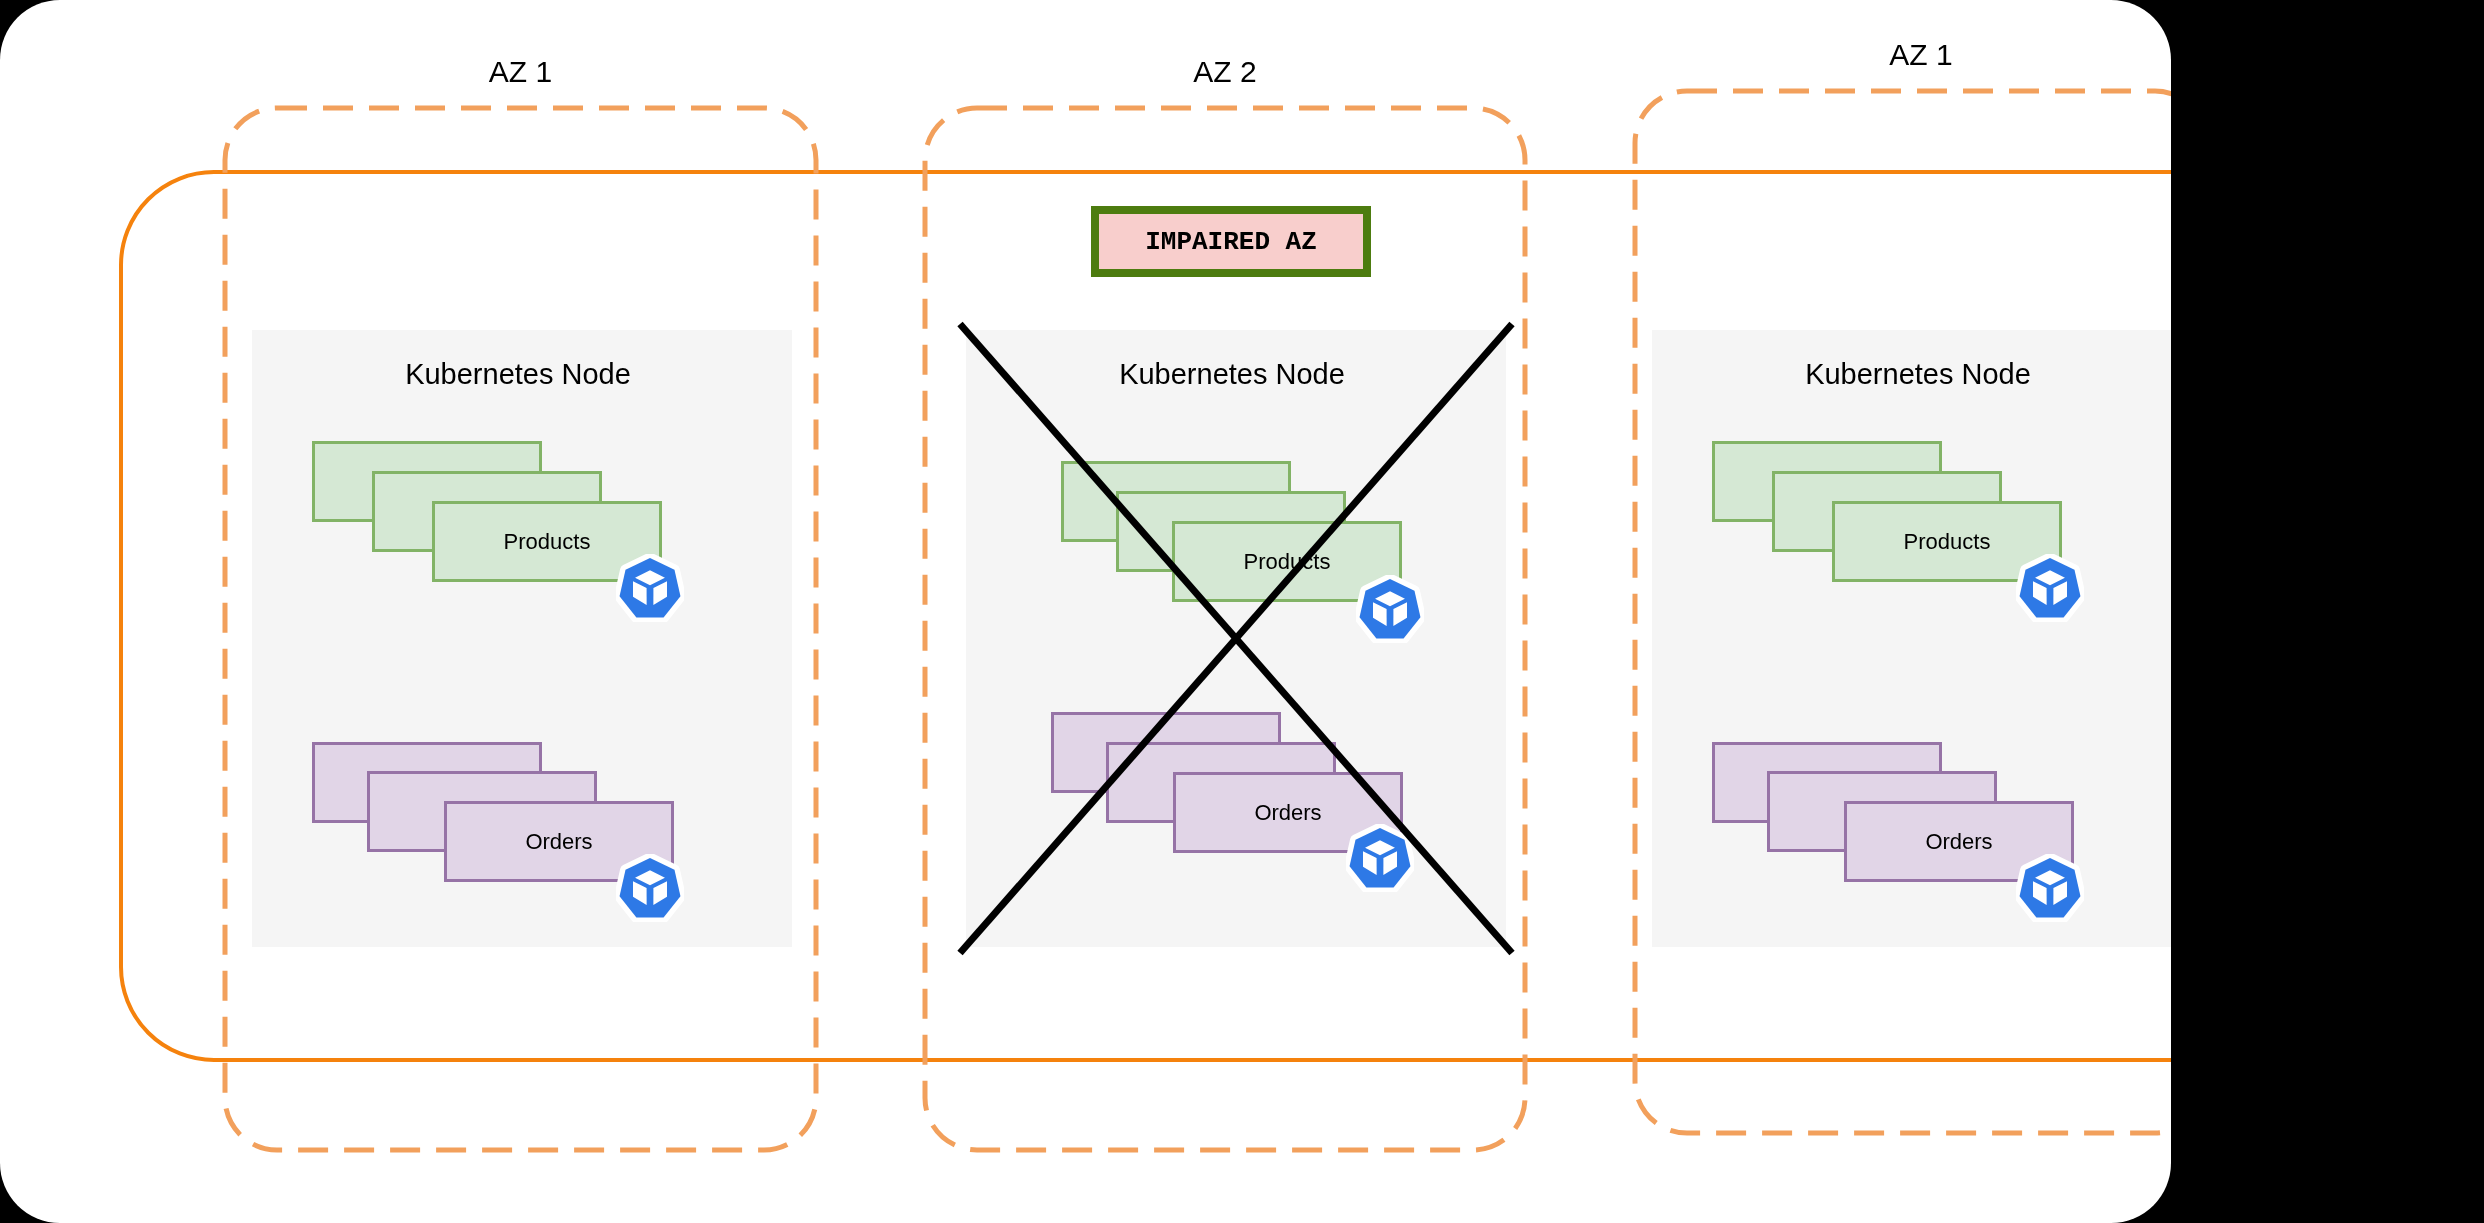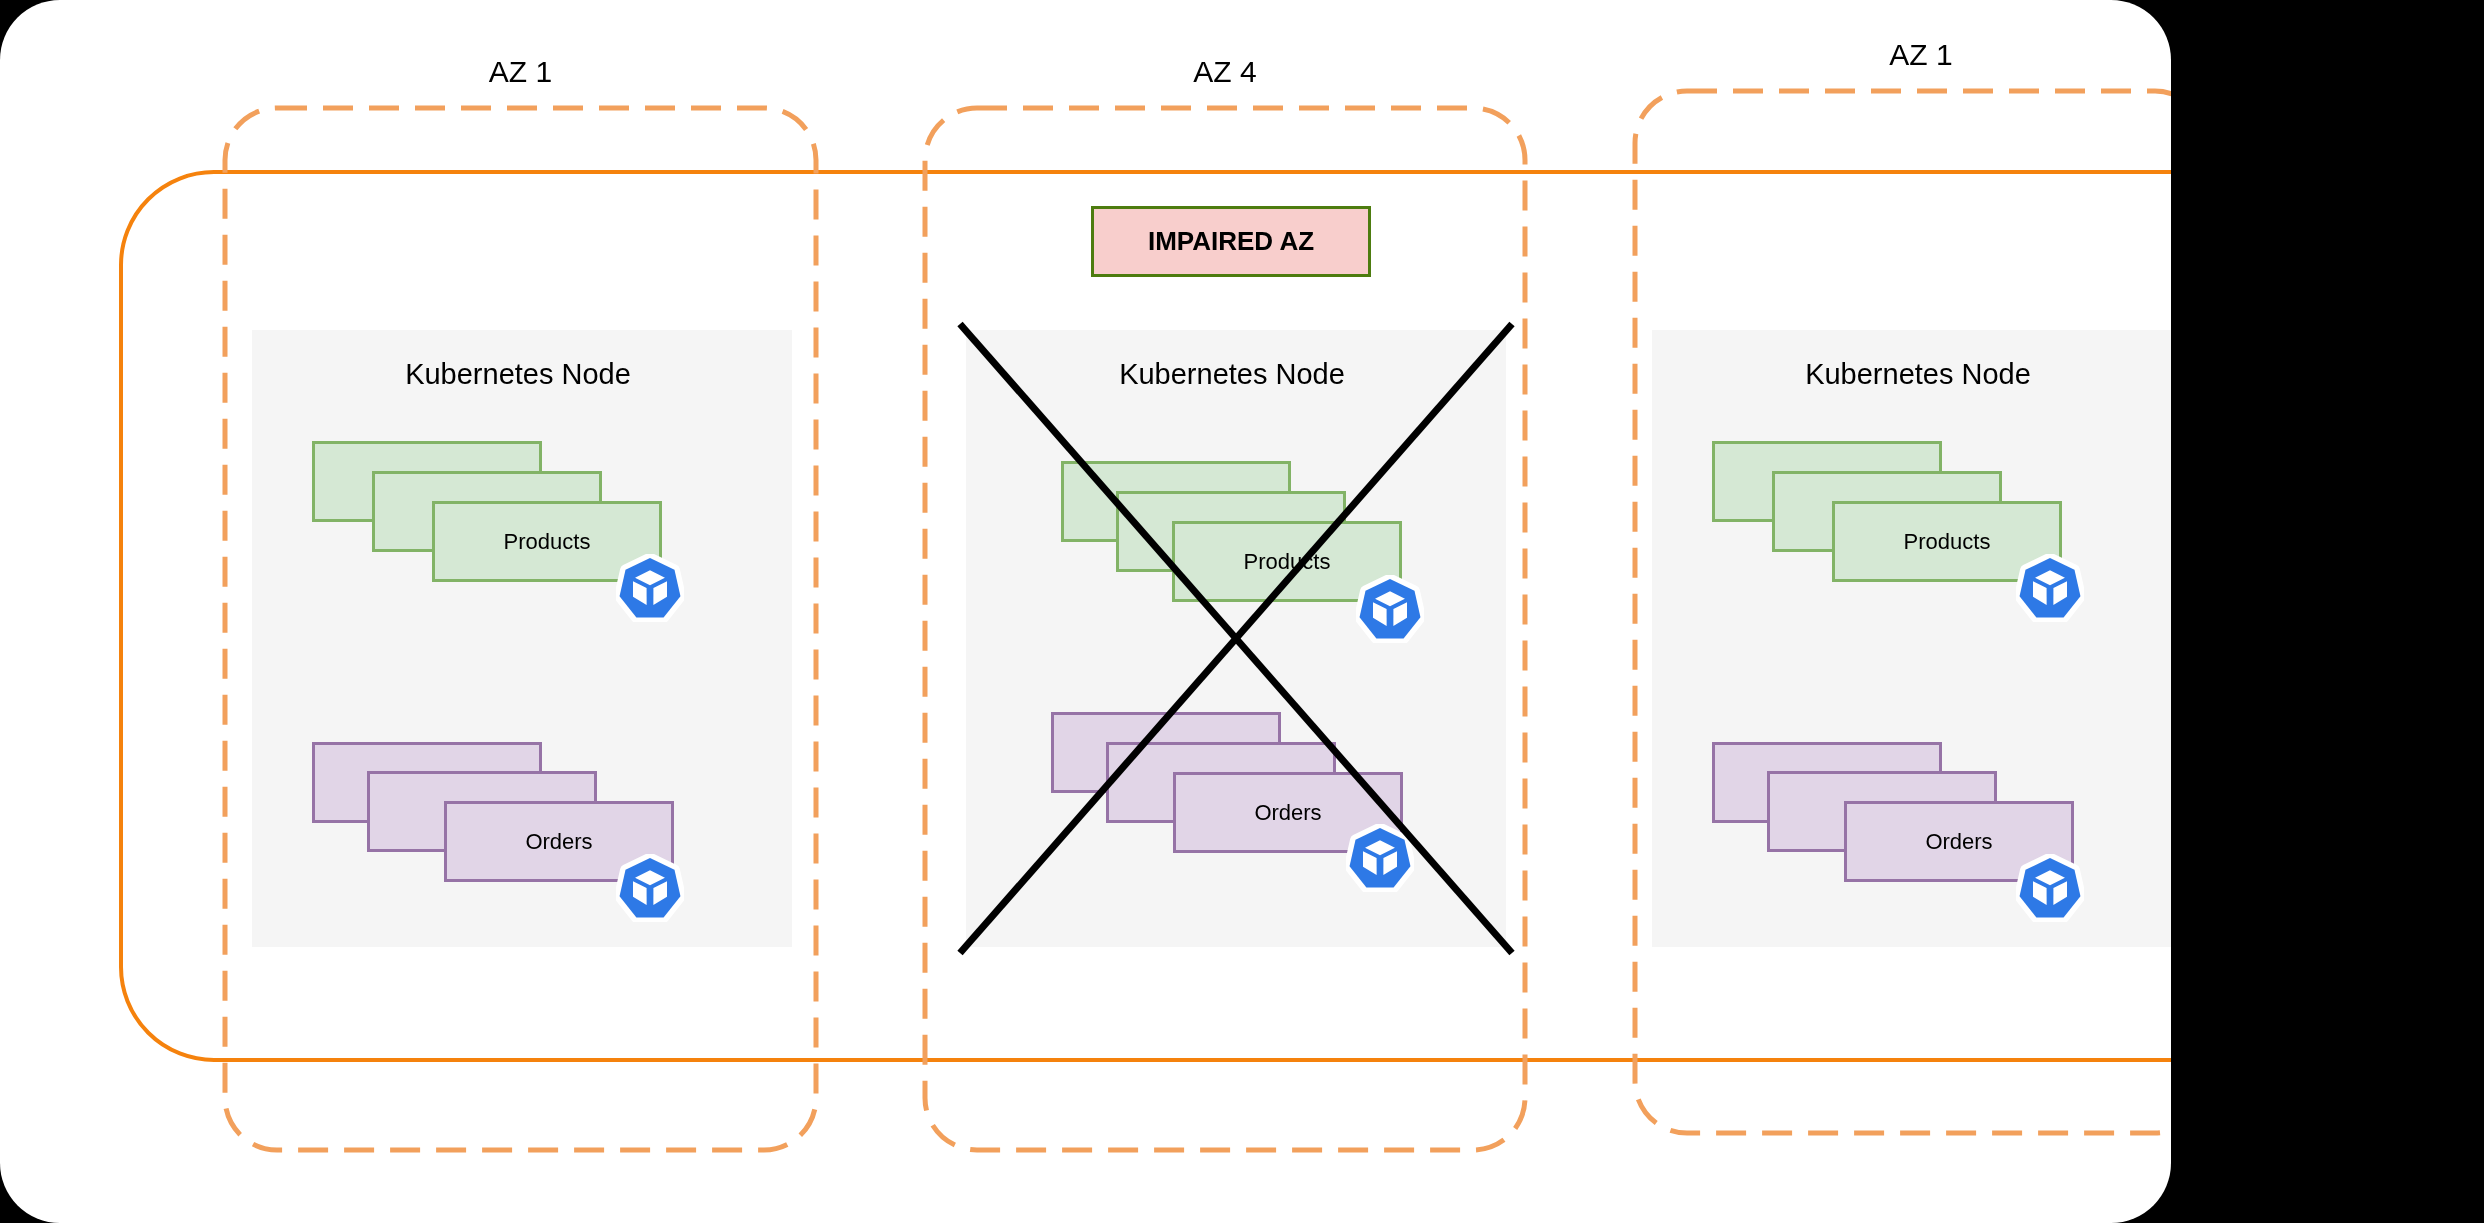--- a/index.html
+++ b/index.html
@@ -15,23 +15,23 @@
   .az{position:absolute;width:597px;height:1048px;}
   .az-1{left:222px;top:105px;}
   .az-2{left:922px;top:105px;width:606px;}
   .az-3{left:1632px;top:88px;width:578px;}
   .az svg.az-border{position:absolute;left:0;top:0;}
   .az-label{position:absolute;top:-50px;left:0;right:0;text-align:center;
             font-size:30px;color:#000;}
 
   
   .badge{position:absolute;left:1091px;top:206px;width:280px;height:71px;
-         background:#F8CECC;border:3px solid #4d7c0f;box-sizing:border-box;
+         background:#F8CECC;border:8px solid #4d7c0f;box-sizing:border-box;
          display:flex;align-items:center;justify-content:center;
-         font-size:26px;font-weight:bold;color:#000;}
+         font-size:26px;font-weight:bold;color:#000;font-family:Liberation Mono, monospace;}
 
   
   .node{position:absolute;width:540px;height:617px;background:#F5F5F5;}
   .node-1{left:252px;top:330px;}
   .node-2{left:966px;top:330px;}
   .node-3{left:1652px;top:330px;}
   .node-title{position:absolute;top:28px;left:0;right:8px;text-align:center;
               font-size:29px;color:#000;}
 
   
@@ -73,21 +73,21 @@
     <div class="cluster"></div>
 
     <div class="az az-1">
       <div class="az-label">AZ 1</div>
       <svg class="az-border" width="597" height="1048" viewBox="0 0 597 1048">
         <rect x="3" y="3" width="591" height="1042" rx="52" fill="none" stroke="#F2A05C" stroke-width="5" stroke-dasharray="30 16"></rect>
       </svg>
     </div>
 
     <div class="az az-2">
-      <div class="az-label">AZ 4</div>
+      <div class="az-label">AZ 2</div>
       <svg class="az-border" width="606" height="1048" viewBox="0 0 606 1048">
         <rect x="3" y="3" width="600" height="1042" rx="52" fill="none" stroke="#F2A05C" stroke-width="5" stroke-dasharray="30 16"></rect>
       </svg>
     </div>
 
     <div class="az az-3">
       <div class="az-label">AZ 1</div>
       <svg class="az-border" width="578" height="1048" viewBox="0 0 578 1048">
         <rect x="3" y="3" width="572" height="1042" rx="52" fill="none" stroke="#F2A05C" stroke-width="5" stroke-dasharray="30 16"></rect>
       </svg>

